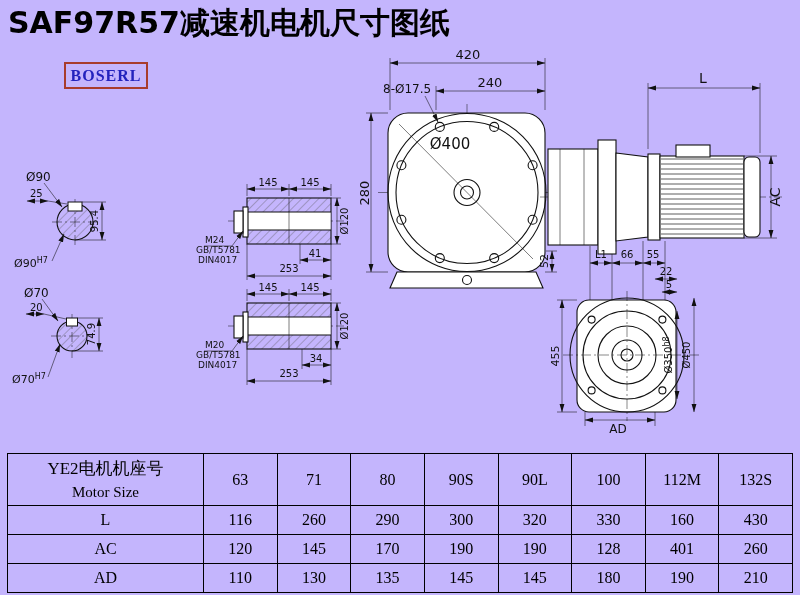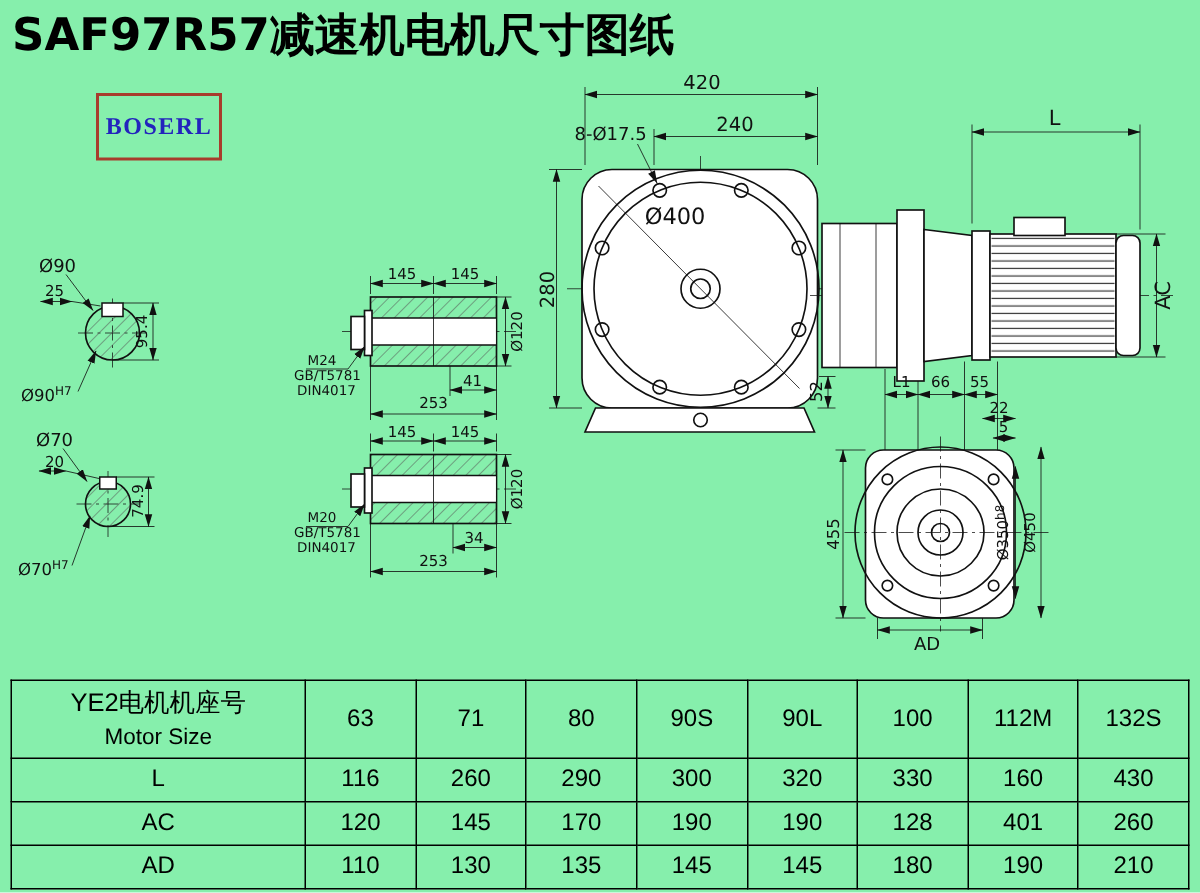--- a/index.html
+++ b/index.html
@@ -1,32 +1,32 @@
 <!DOCTYPE html>
 <html><head>
 <meta charset="utf-8">
 <style>
   *{margin:0;padding:0;box-sizing:border-box}
   html,body{background:#fff}
   body{width:800px;height:595px;font-family:"Liberation Sans",sans-serif}
-  .page{position:relative;width:800px;height:595px;background:#86efac;overflow:hidden;color:#000}
+  .page{position:relative;width:800px;height:595px;background:#c4b5fd;overflow:hidden;color:#000}
   .title{position:absolute;left:8px;top:3px;font-size:30px;font-weight:bold;font-family:"DejaVu Sans",sans-serif;white-space:nowrap}
-  .logo{position:absolute;left:64px;top:62px;width:84px;height:45px;border:2px solid #a83c2c;color:#2323bd;
+  .logo{position:absolute;left:64px;top:62px;width:84px;height:27px;border:2px solid #a83c2c;color:#2323bd;
         font-family:"Liberation Serif",serif;font-size:16px;font-weight:bold;display:flex;align-items:center;justify-content:center;letter-spacing:1px}
   .drawing{position:absolute;left:0;top:50px}
   svg text{fill:#111;font-family:"DejaVu Sans",sans-serif}
   .ol{fill:none;stroke:#111;stroke-width:1.1}
   .olf{fill:#fff;stroke:#111;stroke-width:1.1}
   .thin{stroke:#111;stroke-width:0.55;fill:none}
   .ldr{marker-end:url(#arw)}
   .cl{stroke:#111;stroke-width:0.5;stroke-dasharray:10 3 2 3;fill:none}
   .dim{stroke:#111;stroke-width:0.55;fill:none;marker-start:url(#arw);marker-end:url(#arw)}
   .hat{fill:url(#hatch);stroke:#111;stroke-width:1.1}
   .dim-table{position:absolute;left:7px;top:453px;width:786px;border-collapse:collapse;table-layout:fixed;
-             font-family:Liberation Sans, sans-serif}
+             font-family:Liberation Serif, serif}
   .dim-table td{border:1px solid #000;text-align:center;vertical-align:middle;font-size:16px;padding:0}
   .dim-table .hrow td{height:52px}
   .dim-table .drow td{height:29px;font-size:16px}
   .hcn{font-size:17px;line-height:24px}
   .hen{font-size:15px;line-height:22px}
   .rowlbl{font-size:17px}
 </style>
 </head>
 <body>
 

